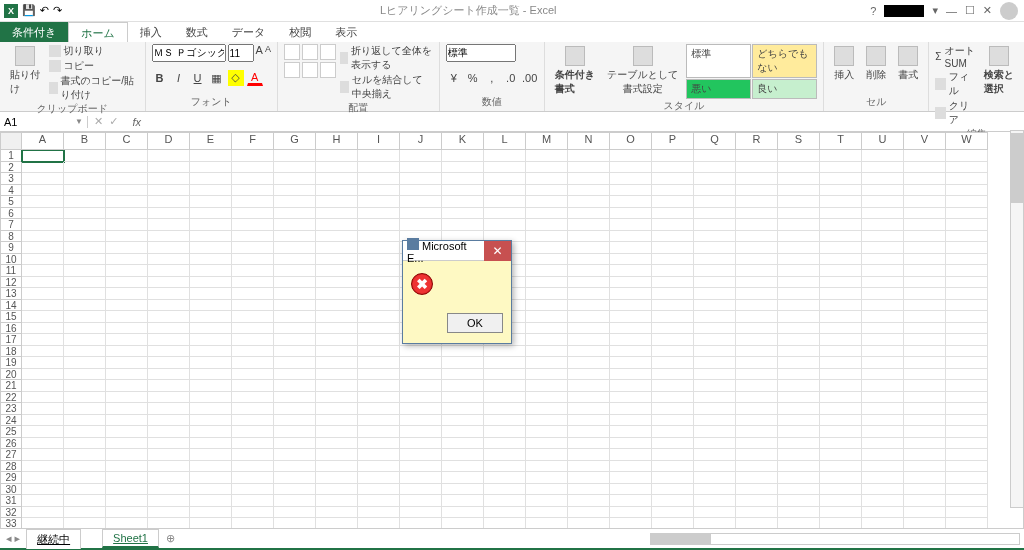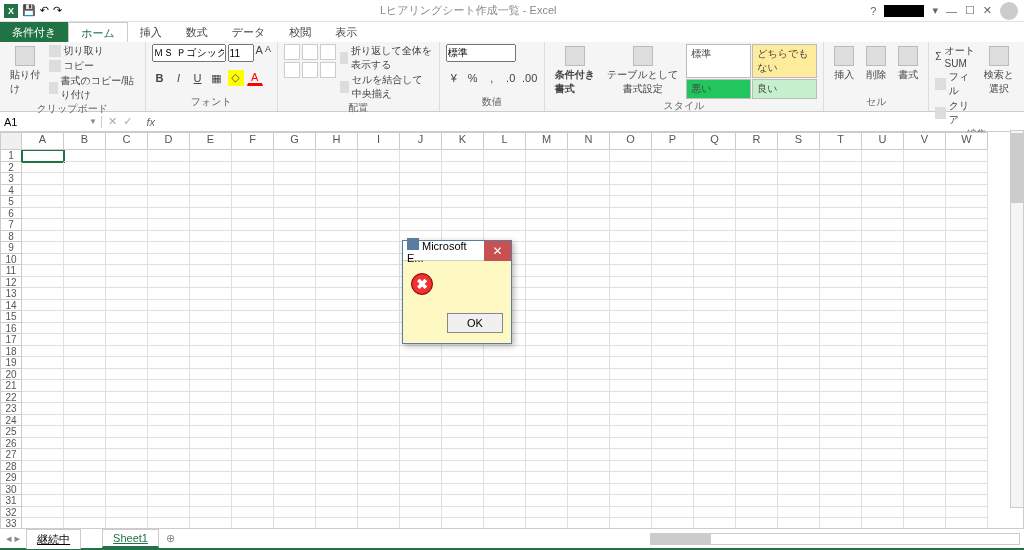--- a/index.html
+++ b/index.html
@@ -43,21 +43,21 @@
 
 .style-cells { display:grid; grid-template-columns: 65px 65px; gap:1px; font-size:10px; }
 .style-cells div { border:1px solid #bbb; padding:2px 4px; }
 .style-cells .normal { background:#fff; }
 .style-cells .neutral { background:#ffeb9c; }
 .style-cells .bad { background:#22c55e; }
 .style-cells .good { background:#c6efce; }
 
 
 .formula-bar { height: 20px; border-bottom: 1px solid #ccc; display: flex; align-items: center; font-size: 11px; }
-.formula-bar .namebox { width: 102px; border-right: 1px solid #ccc; padding: 0 4px; display:flex; align-items:center; justify-content:space-between; }
+.formula-bar .namebox { width: 88px; border-right: 1px solid #ccc; padding: 0 4px; display:flex; align-items:center; justify-content:space-between; }
 .formula-bar .fx { padding: 0 8px; color:#666; font-style:italic; }
 .formula-bar .fx-icons { padding: 0 6px; color:#aaa; display:flex; gap:6px; }
 
 
 .gridwrap { position: relative; height: 396px; overflow: hidden; border-right:1px solid #ccc; }
 .colhdr { height: 18px; display: flex; background:#fff; }
 .colhdr .corner { width: 22px; border:1px solid #ccc; background:#f0f0f0; }
 .colhdr .ch { width: 42px; border:1px solid #ccc; border-left:none; text-align:center; font-size:11px; color:#555; background:#fff; }
 .rows { height: 378px; overflow:hidden; }
 .row { display:flex; height:11.5px; }
@@ -257,21 +257,21 @@
             <span class="ico"></span>
             <span>フィル</span>
           </div>
         <div>
             <span class="ico"></span>
             <span>クリア</span>
           </div>
       </div>
       <div class="bigbtn">
           <div class="ico"></div>
-          <span style="white-space:pre;text-align:center;">検索と
+          <span style="white-space:pre;text-align:left;font-weight:bold;">検索と
 選択</span>
         </div>
     </div>
     <div class="label">編集</div>
   </div>
 </div>
 
 <div class="formula-bar">
   <div class="namebox">
       <span>A1</span>

